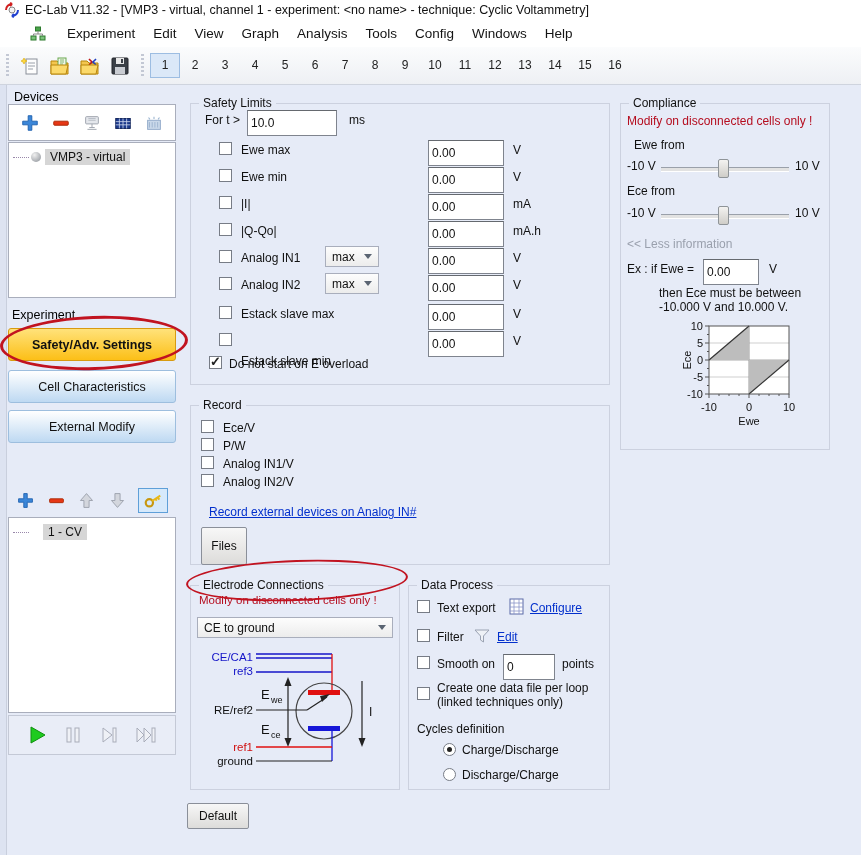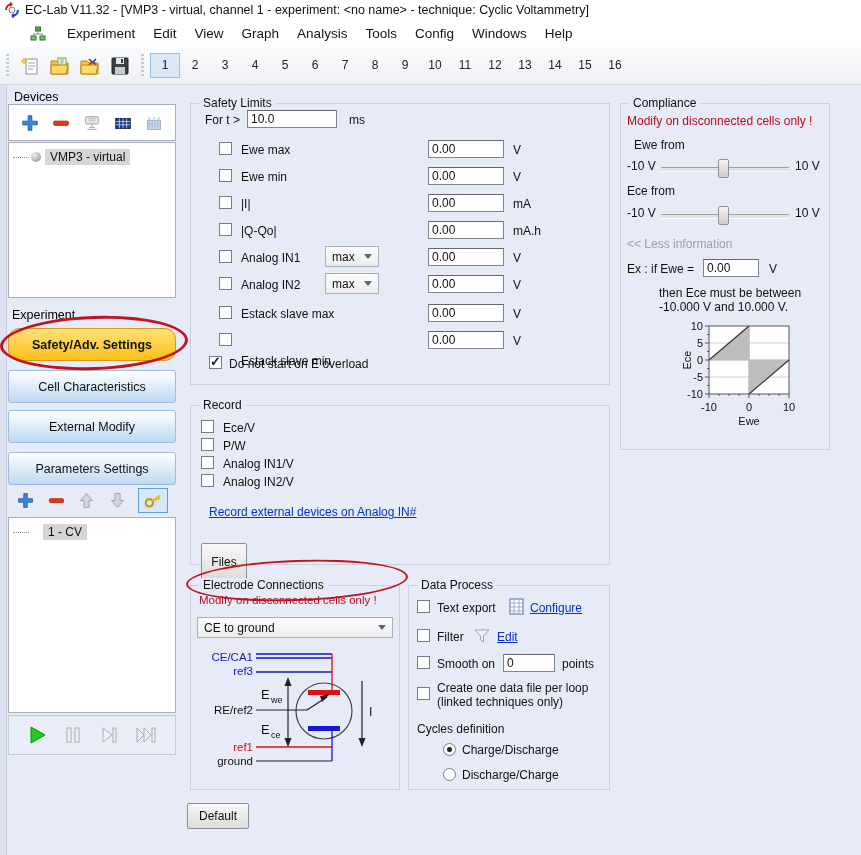--- a/index.html
+++ b/index.html
@@ -16,35 +16,35 @@
   .chan{width:30px;height:25px;line-height:25px;text-align:center;font-size:12px;color:#222;}
   .chan.selected{background:#dbe8f8;border:1px solid #9dbde2;line-height:23px;box-sizing:border-box;}
   .left-strip{position:absolute;left:0;top:85px;width:6px;bottom:0;background:#dde3f1;border-right:1px solid #c9cfdd;}
   .section-label{position:absolute;font-size:12.5px;color:#000000;}
   .panel-box{position:absolute;background:#fff;border:1px solid #a9aebc;box-sizing:border-box;}
   .tree-row{display:flex;align-items:center;padding-top:6px;font-size:12px;color:#111;}
   .tree-dots{width:16px;height:0;border-top:1px dotted #98a;margin-left:4px;}
   .tree-sel{background:#d6d6d6;padding:1px 5px;white-space:nowrap;}
   .ball{width:10px;height:10px;border-radius:50%;background:radial-gradient(circle at 35% 30%,#f0f0f0,#8a8f96);margin:0 4px 0 2px;}
   .tab-btn{position:absolute;left:8px;width:168px;height:33px;display:flex;align-items:center;justify-content:center;font-size:12.5px;color:#111;background:linear-gradient(#ffffff,#bed9f2);border:1px solid #9dbede;border-radius:3px;box-sizing:border-box;}
-  .tab-btn.active{background:linear-gradient(#ffe27a,#fcbf17);border-color:#d89a10;font-weight:bold;border-radius:11px;}
+  .tab-btn.active{background:linear-gradient(#ffe27a,#fcbf17);border-color:#d89a10;font-weight:bold;}
   .icon-row{position:absolute;display:flex;align-items:center;justify-content:space-between;}
   .key-slot{width:30px;height:25px;display:flex;align-items:center;justify-content:center;background:#d6e9fb;border:1px solid #5e9fd8;box-sizing:border-box;}
   .playback{position:absolute;left:8px;top:715px;width:168px;height:40px;background:#e9edf7;border:1px solid #c4c9d6;display:flex;align-items:center;justify-content:space-around;padding:0 10px;box-sizing:border-box;}
   .group{position:absolute;border:1px solid #ccd1df;box-sizing:border-box;}
   .gtitle{position:absolute;top:-8px;left:8px;background:#e6ebf7;padding:0 4px;font-size:12px;color:#111;white-space:nowrap;}
   .lbl{position:absolute;font-size:12px;color:#111;white-space:nowrap;}
   .warn{position:absolute;font-size:12px;color:#b50d1f;white-space:nowrap;}
   .gray-link{position:absolute;font-size:12px;color:#9aa0ad;white-space:nowrap;}
   .link{position:absolute;font-size:12px;color:#0330cc;text-decoration:underline;white-space:nowrap;}
   .cb{position:absolute;width:13px;height:13px;background:#fff;border:1px solid #777c86;box-sizing:border-box;}
   .cb.checked::after{content:"✓";position:absolute;left:0;top:-3px;font-size:13px;font-weight:bold;color:#222;}
   .radio{position:absolute;width:13px;height:13px;background:#fff;border:1px solid #777c86;border-radius:50%;box-sizing:border-box;}
   .radio.selected::after{content:"";position:absolute;left:3px;top:3px;width:5px;height:5px;border-radius:50%;background:#222;}
-  .field{position:absolute;height:18px;background:#fff;border:1px solid #7f848e;border-top-color:#65696f;font-family:inherit;font-size:12px;padding:0 3px;box-sizing:border-box;color:#111;}
+  .field{position:absolute;height:26px;background:#fff;border:1px solid #7f848e;border-top-color:#65696f;font-family:inherit;font-size:12px;padding:0 3px;box-sizing:border-box;color:#111;}
   .select{position:absolute;background:linear-gradient(#fdfdfd,#ececec);border:1px solid #a9aebc;display:flex;align-items:center;justify-content:space-between;padding:0 6px;font-size:12px;color:#111;box-sizing:border-box;}
   .dd-arrow{width:0;height:0;border-left:4px solid transparent;border-right:4px solid transparent;border-top:5px solid #5a6472;}
   .srow{position:absolute;left:0;width:100%;height:22px;}
   .btn{position:absolute;background:linear-gradient(#f7f7f7,#dddcda);border:1px solid #8a8f99;border-radius:2px;font-size:12px;color:#111;display:flex;align-items:center;justify-content:center;box-sizing:border-box;}
   .slider-track{position:absolute;height:3px;background:#e2e2e2;border-top:1px solid #9aa0aa;border-bottom:1px solid #fff;}
   .slider-handle{position:absolute;width:11px;height:19px;background:linear-gradient(#f4f3f1,#cfcdc8);border:1px solid #8f9498;border-radius:2px;box-sizing:border-box;}
   .annot{position:absolute;border:3px solid #c11320;border-radius:50%;pointer-events:none;z-index:60;background:transparent;}
 </style>
 </head>
 <body>
@@ -160,21 +160,20 @@
       <span class="tree-dots"></span>
       <span class="ball"></span>
       <span class="tree-sel">VMP3 - virtual</span>
     </div>
   </div>
 
   <span class="section-label" style="left:12px;top:308px;">Experiment</span>
   <div class="tab-btn active" style="top:328px;">Safety/Adv. Settings</div>
   <div class="tab-btn" style="top:370px;">Cell Characteristics</div>
   <div class="tab-btn" style="top:410px;">External Modify</div>
-  <div class="tab-btn" style="top:452px;">Parameters Settings</div>
 
   <div class="icon-row" style="left:8px;top:487px;width:168px;height:27px;padding:0 8px;box-sizing:border-box;">
     <svg width="19" height="19" viewBox="0 0 22 22">
       <path d="M9,3 h4 v6 h6 v4 h-6 v6 h-4 v-6 h-6 v-4 h6 z" fill="#3b86d8" stroke="#1d5fae"></path>
     </svg>
     <svg width="19" height="19" viewBox="0 0 22 22">
       <rect x="3" y="9" width="16" height="4.5" rx="1" fill="#e63716" stroke="#a82600"></rect>
     </svg>
     <svg width="19" height="19" viewBox="0 0 22 22">
       <path d="M11,3 l7,8 h-4 v8 h-6 v-8 h-4 z" fill="#d3d6dd" stroke="#979ca8"></path>
@@ -285,21 +284,21 @@
     <span class="gtitle">Record</span>
     <span class="cb" style="left:10px;top:14px;"></span>
     <span class="lbl" style="left:32px;top:15px;">Ece/V</span>
     <span class="cb" style="left:10px;top:32px;"></span>
     <span class="lbl" style="left:32px;top:33px;">P/W</span>
     <span class="cb" style="left:10px;top:50px;"></span>
     <span class="lbl" style="left:32px;top:51px;">Analog IN1/V</span>
     <span class="cb" style="left:10px;top:68px;"></span>
     <span class="lbl" style="left:32px;top:69px;">Analog IN2/V</span>
     <span class="link" style="left:18px;top:99px;">Record external devices on Analog IN#</span>
-    <div class="btn" style="left:10px;top:121px;width:46px;height:38px;margin-top:16px;">Files</div>
+    <div class="btn" style="left:10px;top:121px;width:46px;height:38px;">Files</div>
   </div>
 
   <div class="group" style="left:190px;top:585px;width:210px;height:205px;">
     <span class="gtitle">Electrode Connections</span>
     <span class="warn" style="left:8px;top:8px;font-size:11.5px;">Modify on disconnected cells only !</span>
     <div class="select" style="left:6px;top:31px;width:196px;height:21px;">
       <span>CE to ground</span>
       <span class="dd-arrow"></span>
     </div>
     <svg style="position:absolute;left:0;top:58px;" width="210" height="140" viewBox="0 0 210 140">

